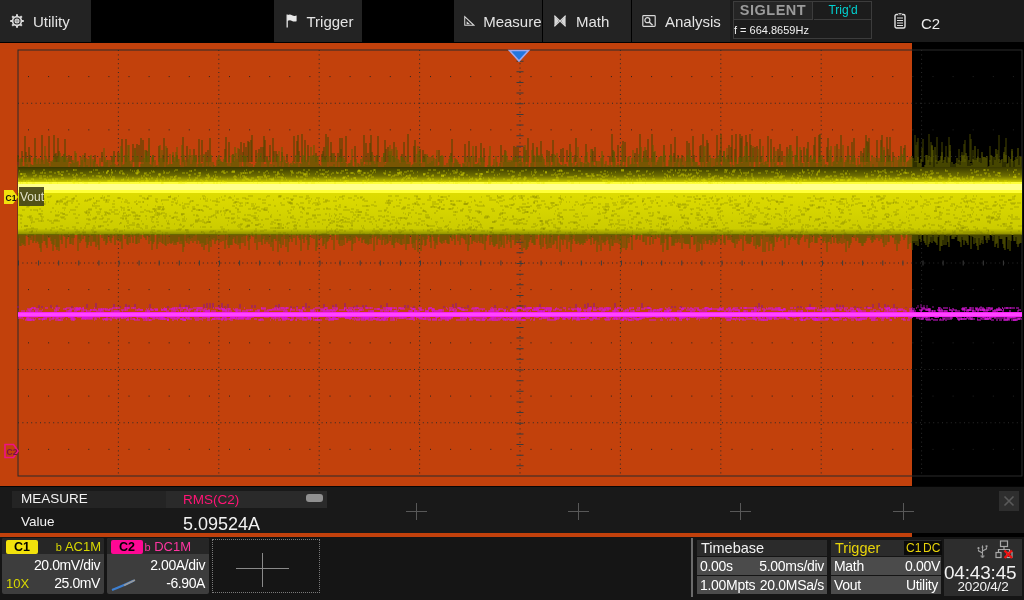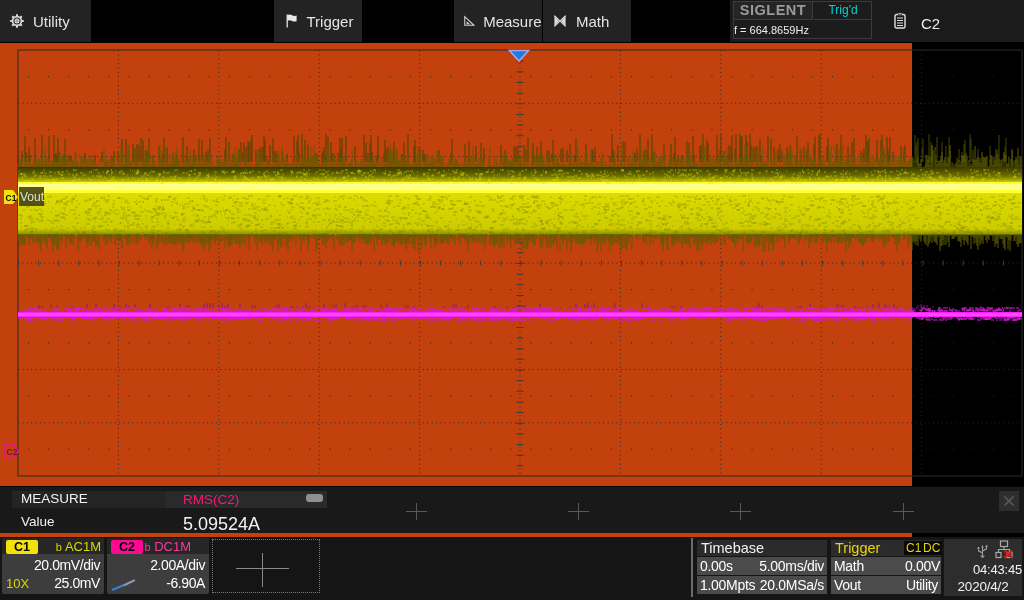--- a/index.html
+++ b/index.html
@@ -58,20 +58,30 @@
           <path d="M4.6 8.2 9 12.2H4.6Z" fill="#d8d8d8"></path>
         </svg>
         <span>Measure</span>
       </div>
       <div class="mi" style="left:543px;width:87.5px">
         <svg width="16" height="16" viewBox="0 0 16 16">
           <path d="M2.4 2.6 7 8 2.4 13.4ZM13.6 2.6 9 8 13.6 13.4Z" fill="#d8d8d8"></path>
           <path d="M2.4 2.6 13.6 13.4M13.6 2.6 2.4 13.4" stroke="#d8d8d8" stroke-width="1.2"></path>
         </svg>
         <span>Math</span>
+      </div>
+      <div class="mi" style="left:632px;width:98px">
+        <svg width="16" height="16" viewBox="0 0 16 16">
+          <g fill="none" stroke="#d8d8d8" stroke-width="1.2">
+            <rect x="1.8" y="2.6" width="12.4" height="10.8" rx="0.8"></rect>
+            <circle cx="6.4" cy="7.2" r="2.5"></circle>
+            <path d="M8.2 9 11.6 12.2" stroke-width="1.5"></path>
+          </g>
+        </svg>
+        <span>Analysis</span>
       </div>
 <div id="logobox">
         <div id="siglent">SIGLENT</div>
         <div id="trigd">Trig'd</div>
         <div id="freq">f = 664.8659Hz</div>
       </div>
 <svg class="abs" style="left:894px;top:13px" width="12" height="16" viewBox="0 0 12 16">
         <g fill="none" stroke="#e0e0e0">
           <rect x="1" y="1.5" width="10" height="13.5" rx="1.5" stroke-width="1.4"></rect>
           <path d="M3 5h6M3 7.5h6M3 10h6M3 12.5h6" stroke-width="1.1"></path>
@@ -238,16 +248,16 @@
       </svg>
   <svg class="abs" style="left:995px;top:3px" width="20" height="19" viewBox="0 0 20 19">
         <g fill="none" stroke="#a8a8a8" stroke-width="1.2">
           <rect x="5.5" y="1" width="7" height="5.5"></rect>
           <path d="M9 6.5v3M3.5 12.5V9.5h11v3"></path>
           <rect x="1" y="12.5" width="5" height="5"></rect>
           <rect x="12" y="12.5" width="5" height="5"></rect>
         </g>
         <path d="M9.5 10.5 17 18M17 10.5 9.5 18" stroke="#e11" stroke-width="2.4"></path>
       </svg>
-  <div class="abs" style="left:944px;top:25px;width:78px;text-align:right;color:#f2f2f2;font-size:13px;letter-spacing:-0.2px">04:43:45</div>
+  <div class="abs" style="left:944px;top:25px;width:78px;text-align:left;color:#f2f2f2;font-size:19px;letter-spacing:-0.2px">04:43:45</div>
   <div class="abs" style="left:944px;top:42px;width:78px;text-align:center;color:#f2f2f2;font-size:13.5px;letter-spacing:-0.2px">2020/4/2</div>
 </div>
 
 </div>
 </body></html>

